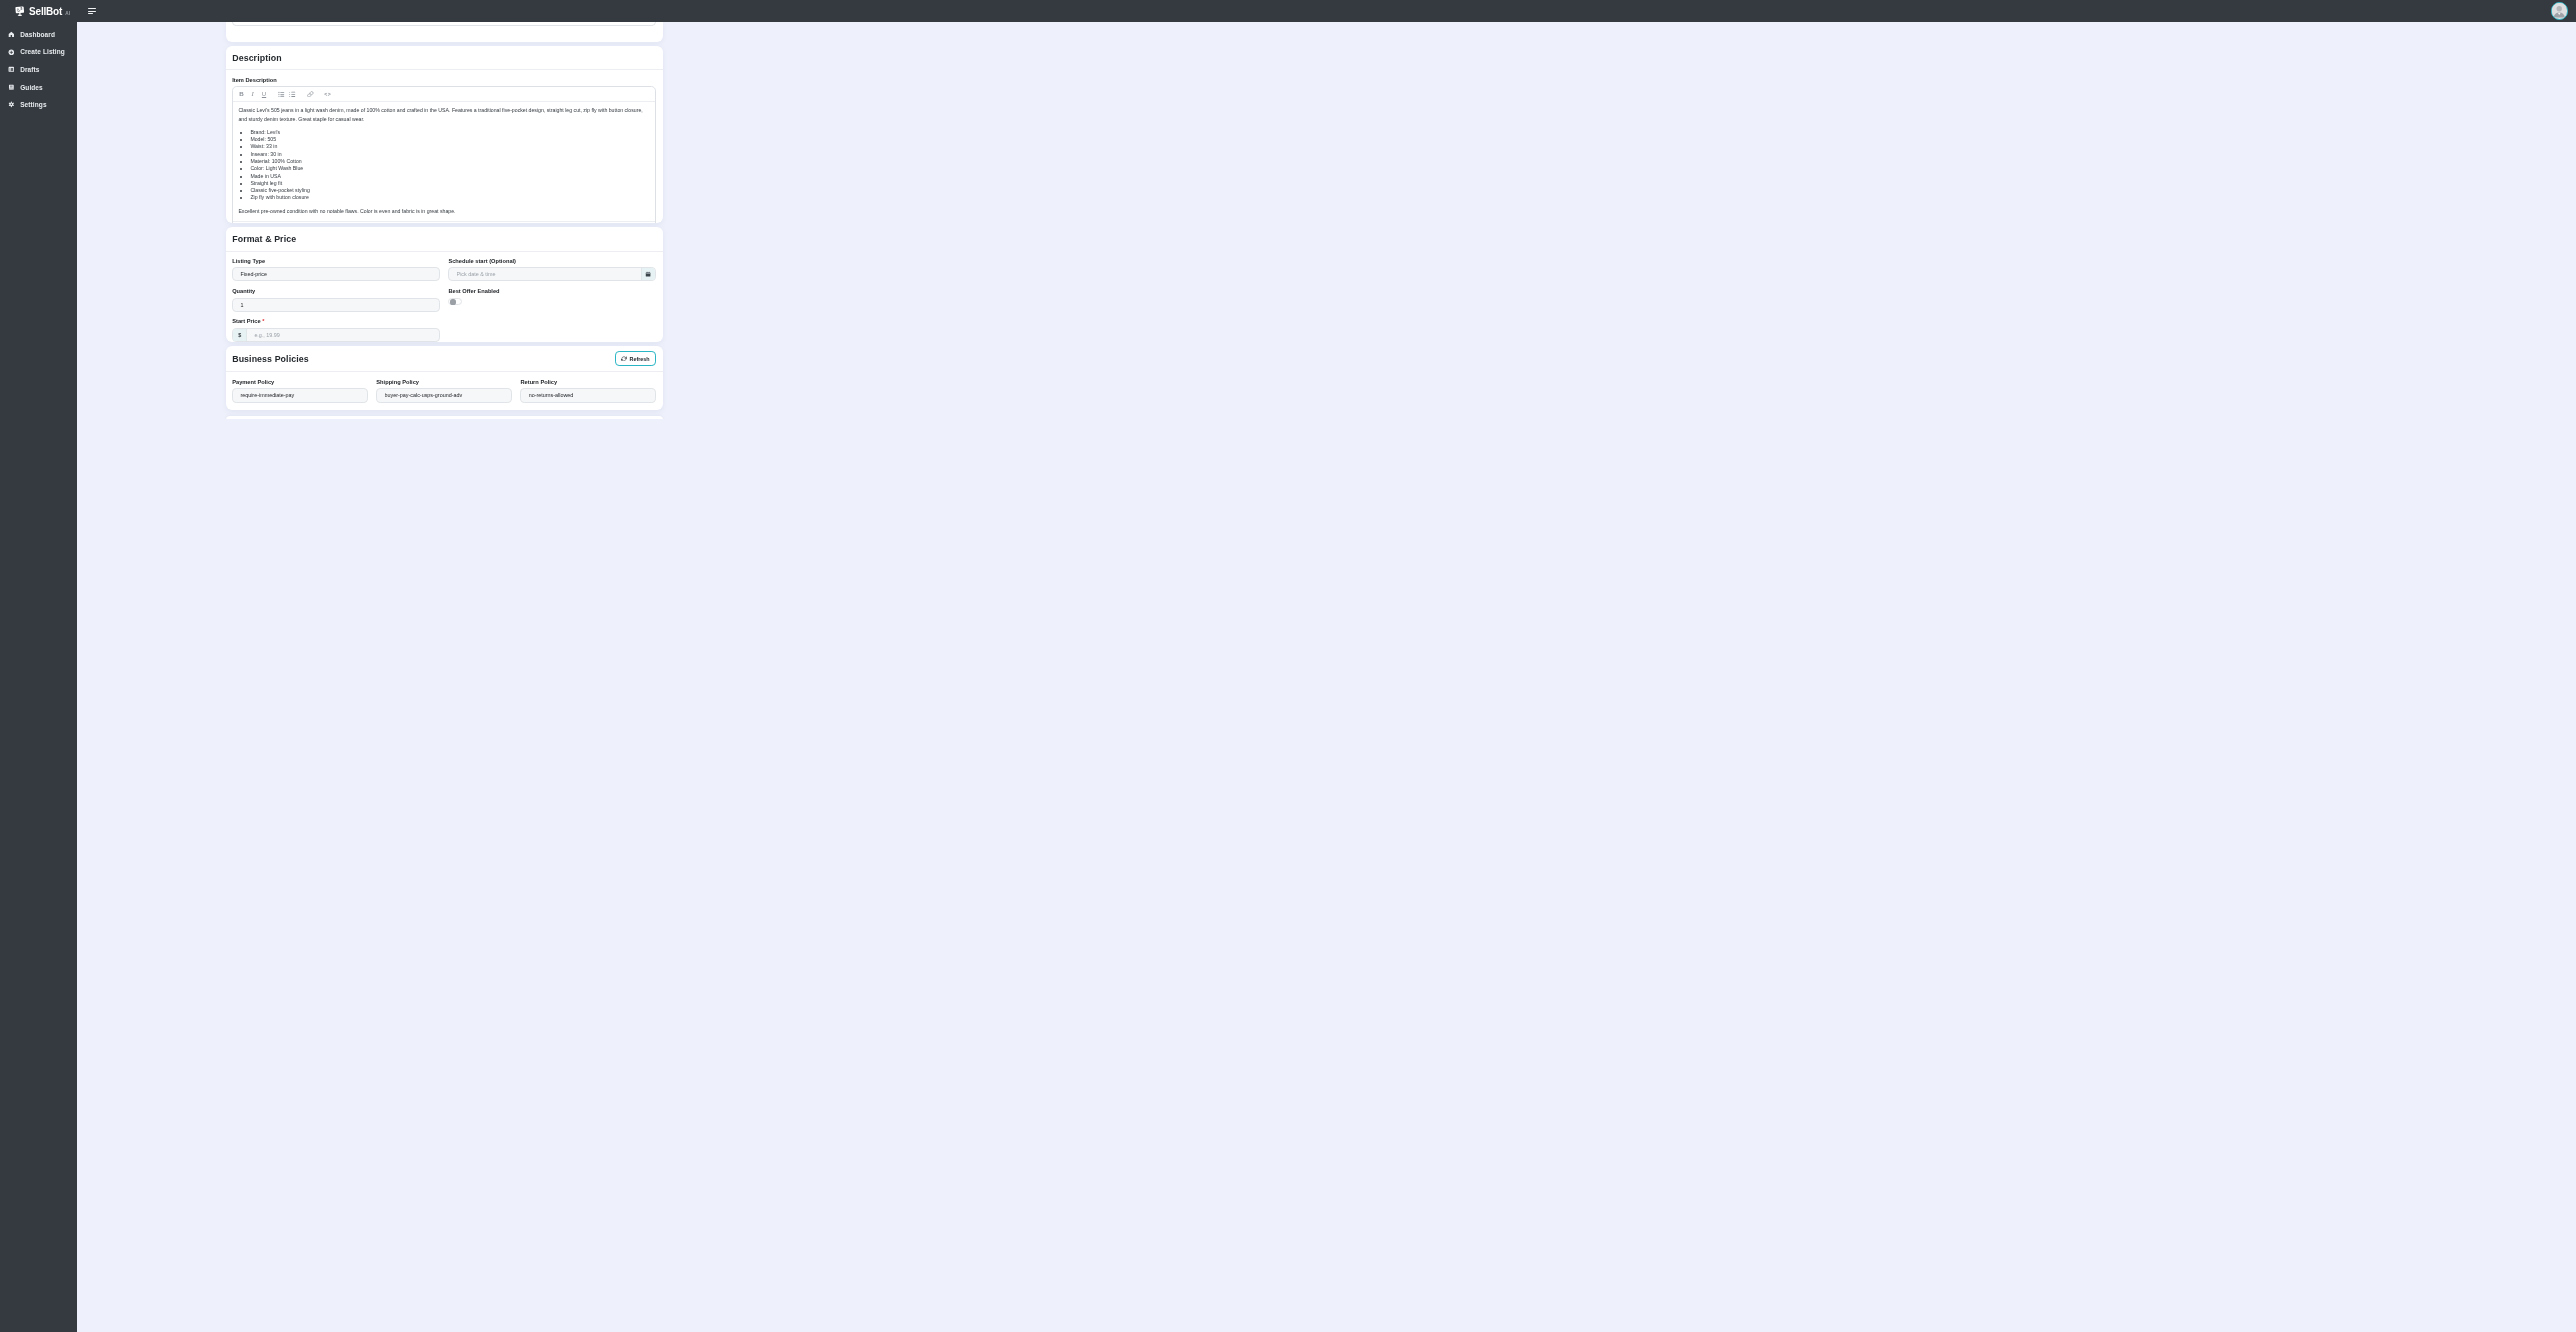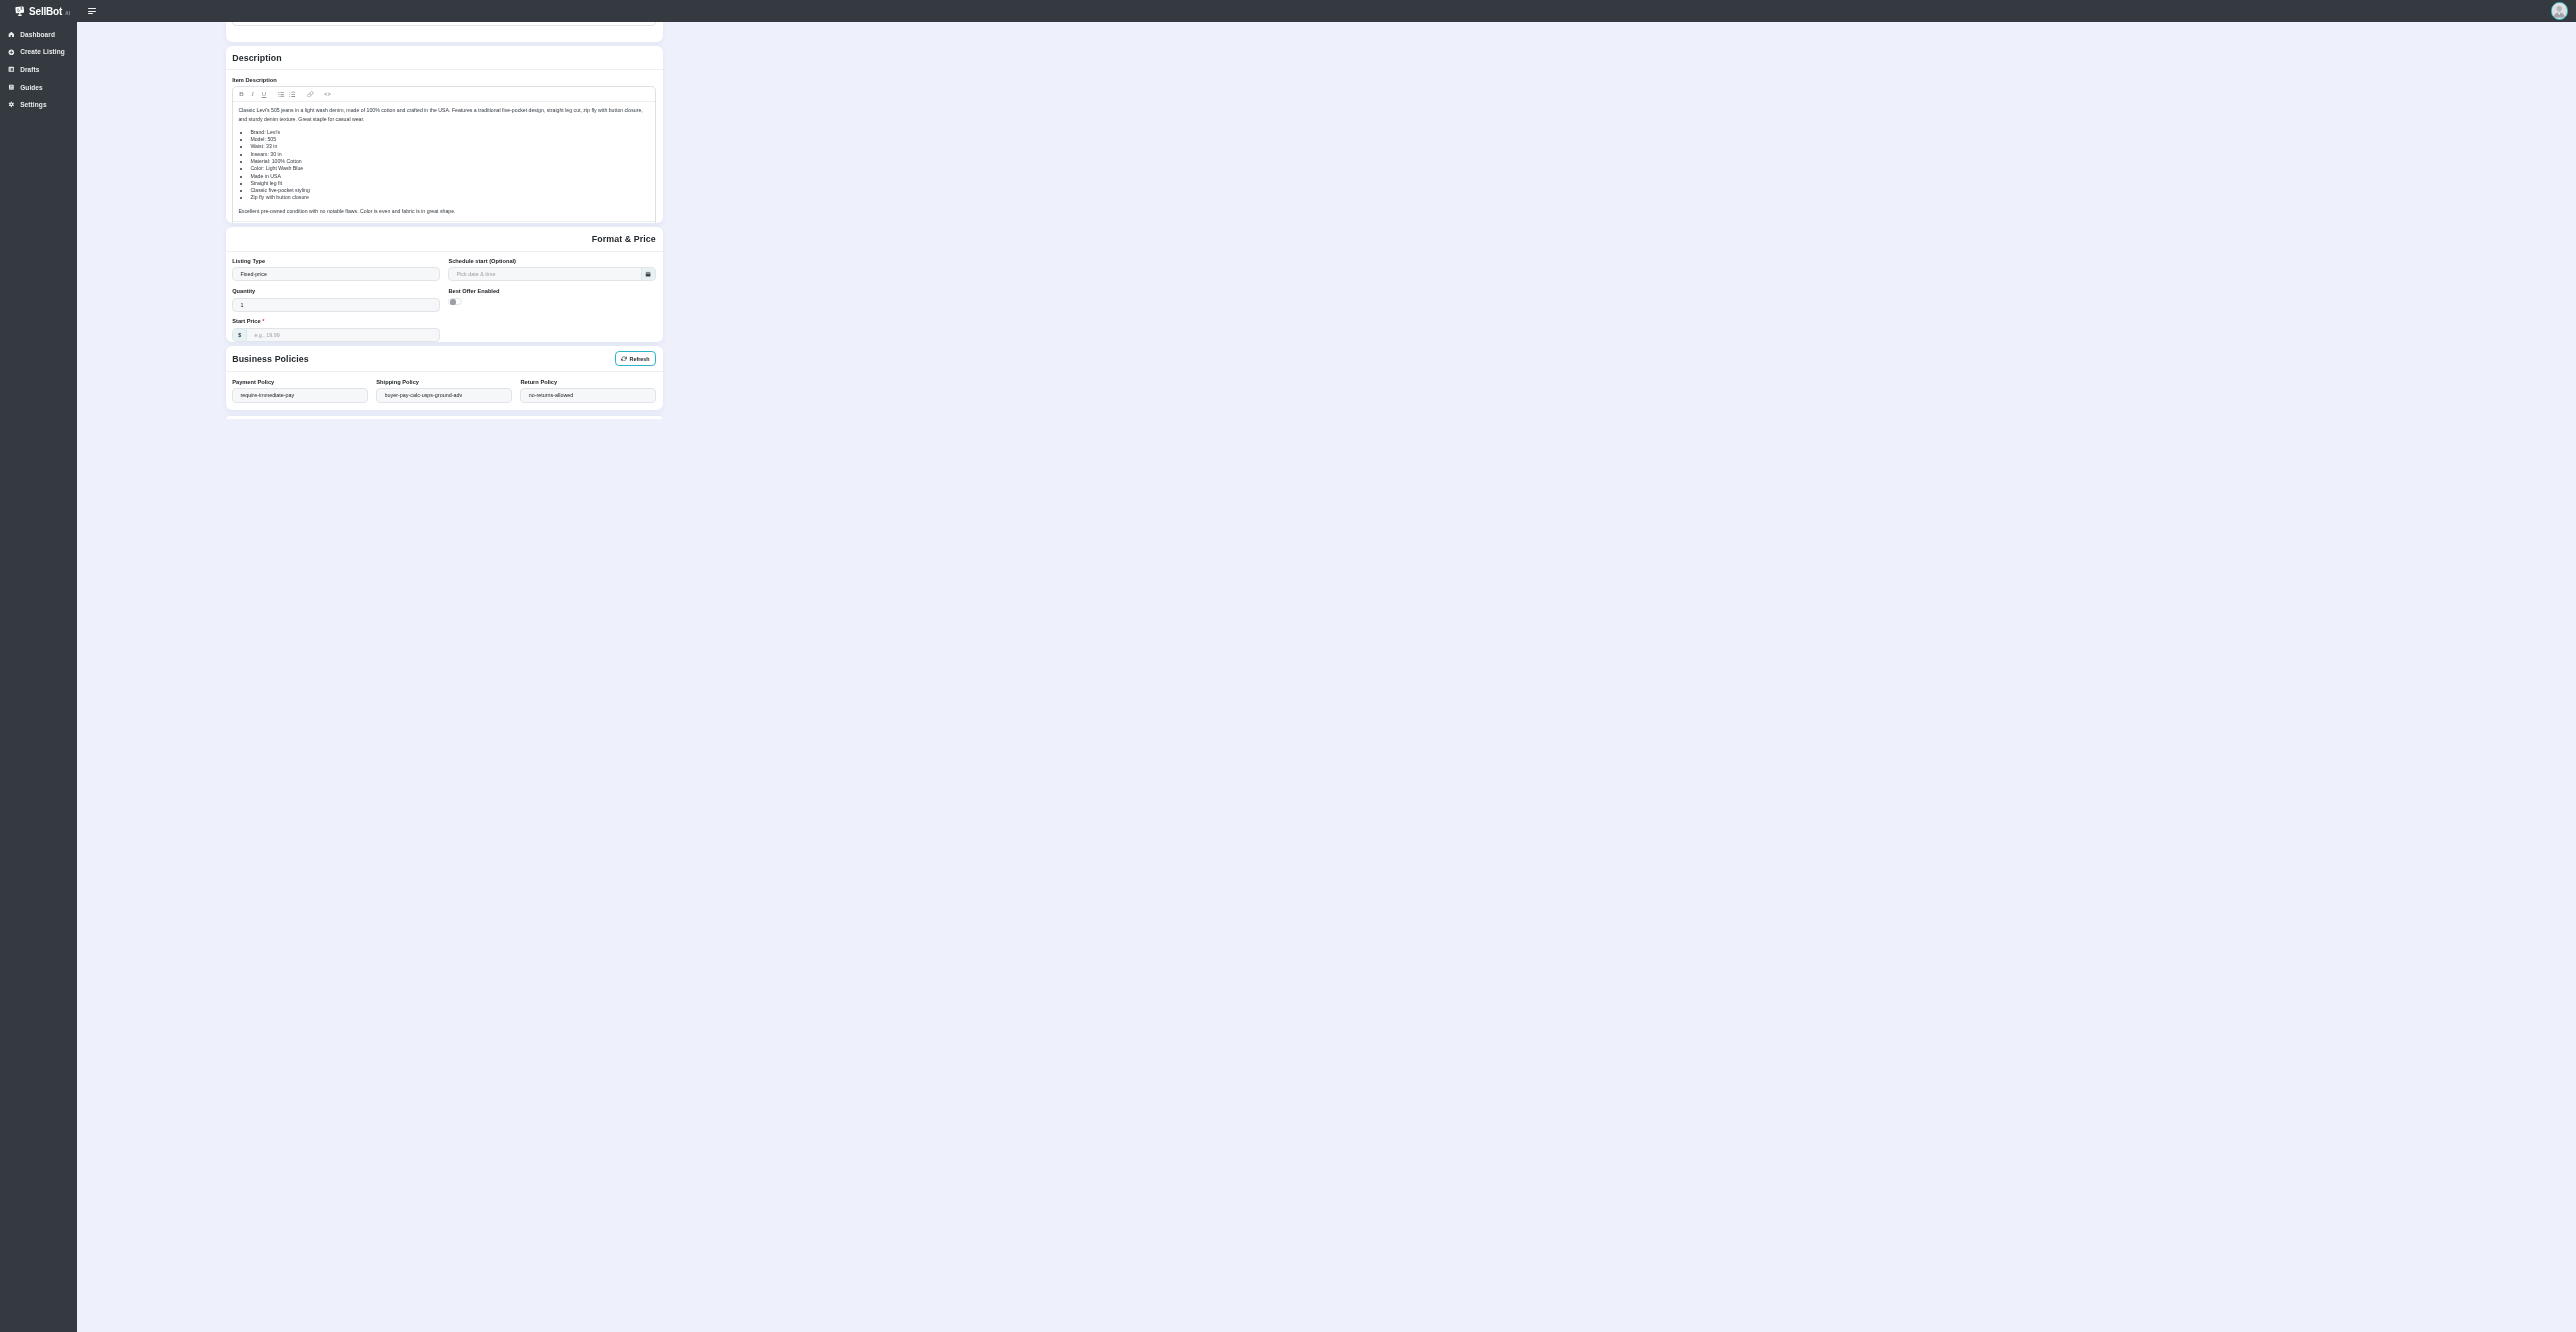--- a/index.html
+++ b/index.html
@@ -246,21 +246,21 @@
             
             
             
           </div>
         </div>
       </div>
     </section>
     <div class="gap8"></div>
 
     <section class="card" style="height:115px; overflow:hidden;">
-      <div class="card-head" style="border-bottom:0.5px solid #eceef1;justify-content:flex-end;">
+      <div class="card-head" style="border-bottom:0.5px solid #eceef1;">
         <h2 class="card-title">Format &amp; Price</h2>
       </div>
       <div class="card-body">
         <div class="grid-2">
           <div>
             <div class="field-label">Listing Type</div>
             <input class="tb-input" type="text" readonly="" value="Fixed-price" style="">
           </div>
           <div>
             <div class="field-label">Schedule start (Optional)</div>

